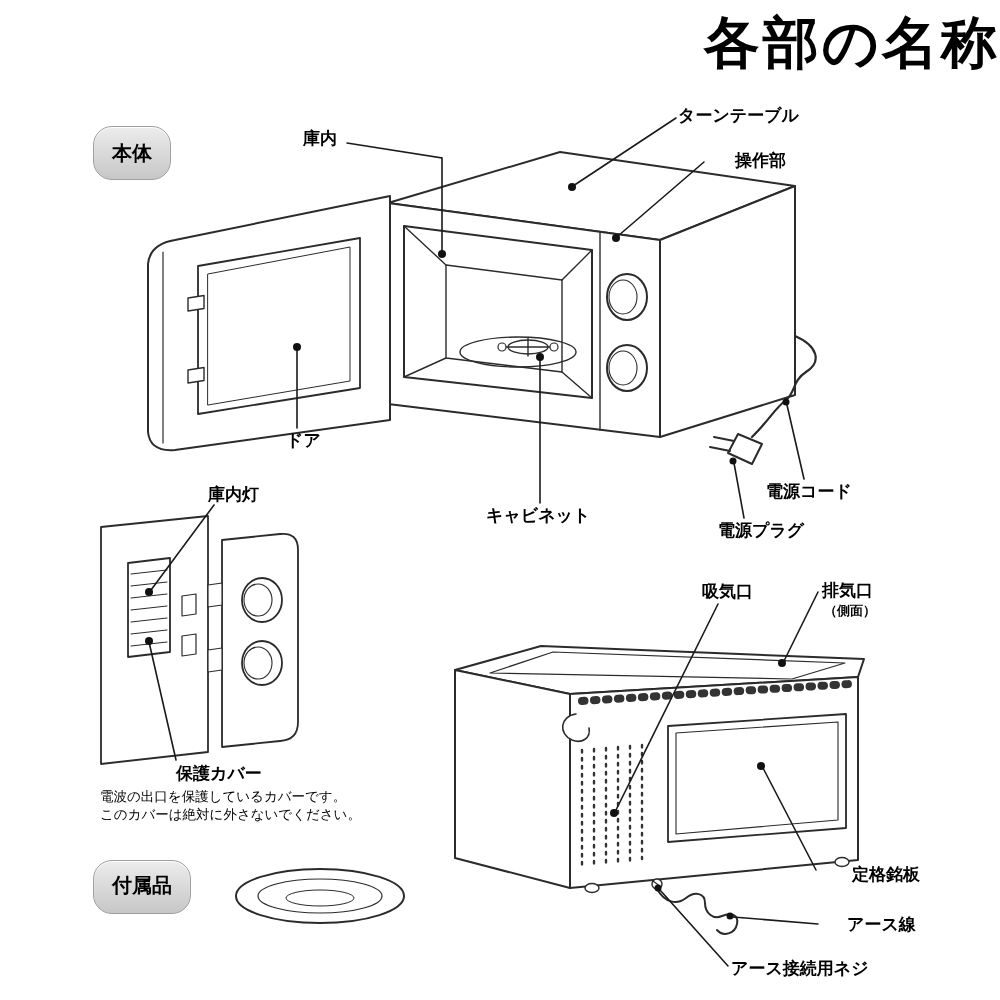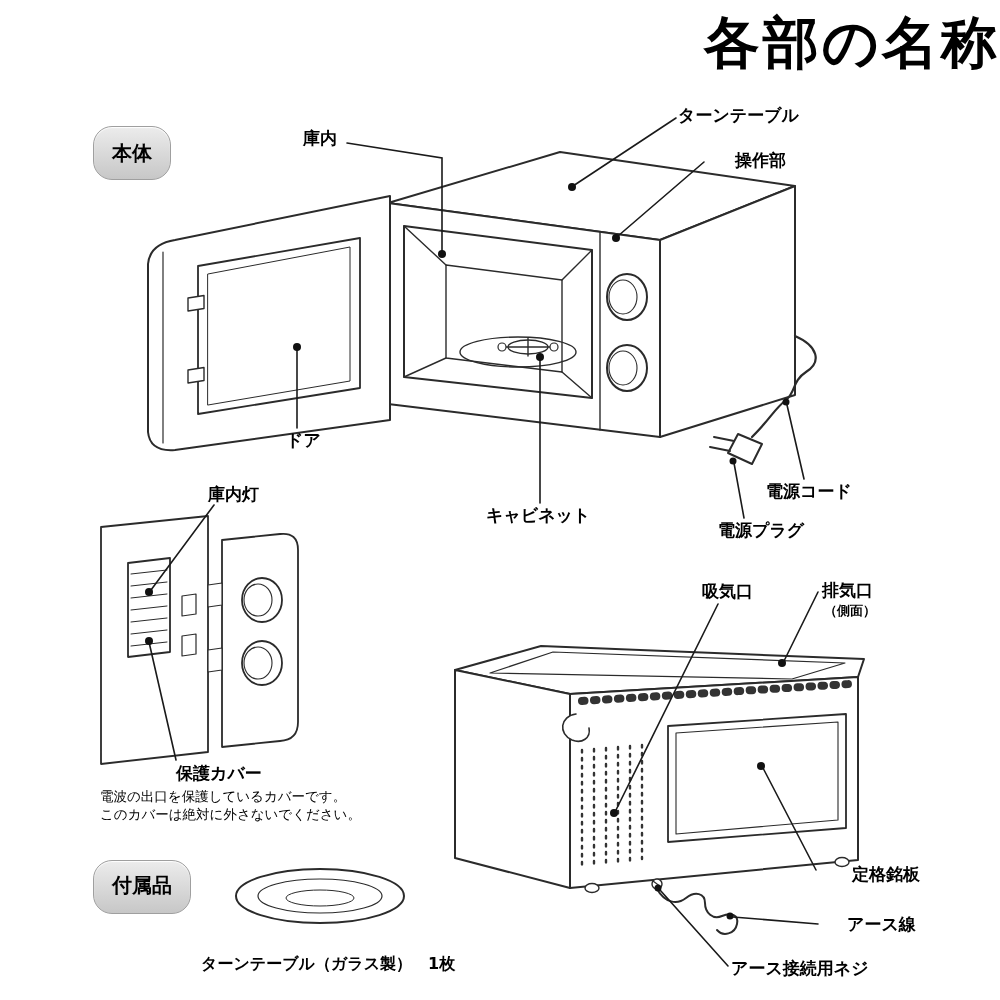--- a/index.html
+++ b/index.html
@@ -174,15 +174,14 @@
   <div class="lbl" style="left:686px; top:581px;margin-left:16px;">吸気口</div>
   <div class="lbl" style="left:822px; top:580px;">排気口</div>
   <div class="lbl small" style="left:824px; top:601px;">（側面）</div>
   <div class="lbl" style="left:820px; top:864px;margin-left:32px;">定格銘板</div>
   <div class="lbl" style="left:822px; top:914px;margin-left:25px;">アース線</div>
   <div class="lbl" style="left:731px; top:958px;">アース接続用ネジ</div>
 
   <div class="note" style="left:100px; top:806px;">このカバーは絶対に外さないでください。</div>
   <div class="note" style="left:100px; top:788px;">電波の出口を保護しているカバーです。</div>
 
-  <div class="caption" style="left:201px; top:954px;">ターンテーブル（ガラス製）　1枚</div>
 
 </div>
 
 </body></html>

